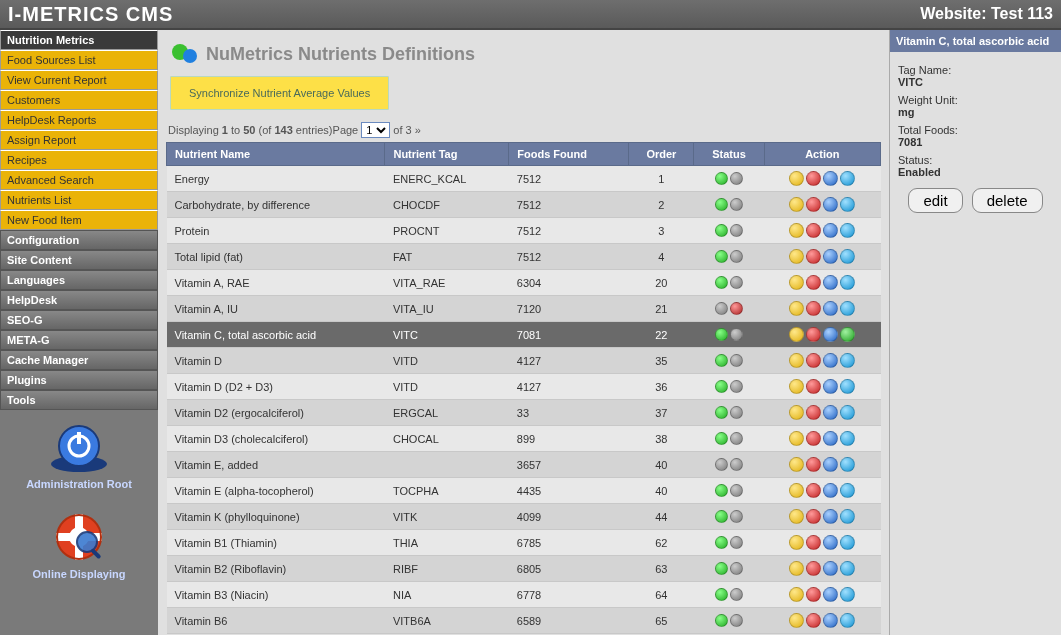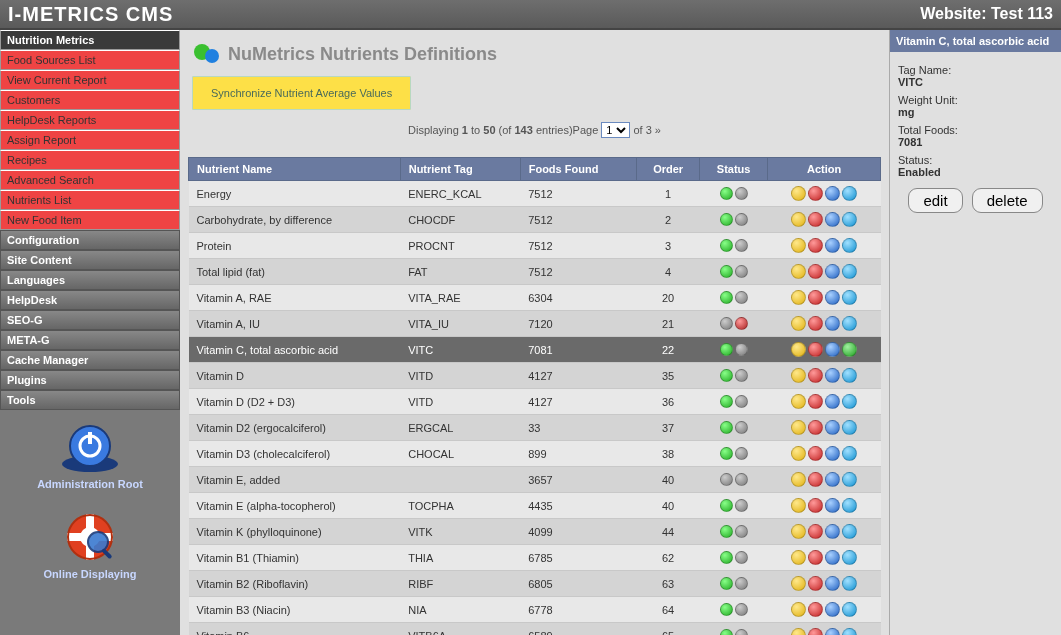--- a/index.html
+++ b/index.html
@@ -3,33 +3,33 @@
 <meta charset="utf-8">
 <style>
 * { margin: 0; padding: 0; box-sizing: border-box; font-family: Verdana, Arial, sans-serif; }
 body { background: #7a7a7a; font-size: 11px; color: #333; width: 1061px; height: 635px; overflow: hidden; }
 
 .header { background: linear-gradient(#6e6e6e,#5a5a5a); height: 30px; display: flex; justify-content: space-between; align-items: center; padding: 0 8px; color: #fff; border-bottom: 2px solid #444; }
 .header .logo { font-family: "Trebuchet MS", sans-serif; font-size: 20px; font-weight: bold; letter-spacing: 1px; text-align: center; }
 .header .site { font-size: 16px; font-weight: bold; }
 
 .wrap { display: flex; height: 605px; }
-.sidebar { width: 180px; background: #7a7a7a; display: flex; flex-direction: column; }
-.nav-item { background: #ef4444; border: 1px solid #9a9a9a; border-top: 1px solid #fff; padding: 3px 6px; font-size: 11px; cursor: pointer; color: #333; }
+.sidebar { width: 158px; background: #7a7a7a; display: flex; flex-direction: column; }
+.nav-item { background: #eab308; border: 1px solid #9a9a9a; border-top: 1px solid #fff; padding: 3px 6px; font-size: 11px; cursor: pointer; color: #333; }
 .nav-item.section { background: linear-gradient(#888,#666); color: #fff; font-weight: bold; border: 1px solid #555; }
 .nav-item.active { background: #3a3a3a; color: #fff; font-weight: bold; }
 .admin-block { text-align: center; padding: 10px 0; color: #c8d7ff; font-size: 11px; font-weight: bold; }
 .admin-block svg { display: block; margin: 0 auto 4px; }
 
 .main { flex: 1; background: #e0e0e0; padding: 6px 8px; overflow: hidden; }
 .page-title { display: flex; align-items: center; gap: 8px; padding: 6px 0 10px 4px; }
 .page-title h1 { font-size: 18px; color: #8a8a8a; font-weight: bold; }
 .sync-btn { display: inline-block; background: #fde047; border: 1px solid #b8d8c0; padding: 10px 18px; font-size: 11px; color: #4a6a5a; border-radius: 1px; cursor: pointer; margin: 0 0 10px 4px; }
 
-.pager-bar { display: flex; justify-content: center; align-items: center; font-size: 11px; color: #555; padding: 2px 2px 19px; }
+.pager-bar { display: flex; justify-content: flex-start; align-items: center; font-size: 11px; color: #555; padding: 2px 2px 4px; }
 .pager-bar select { font-size: 11px; border: 1px solid #6a8abf; background: #fff; }
 
 table.data { width: 100%; border-collapse: collapse; font-size: 11px; }
 table.data th { background: #6a7aa0; color: #fff; text-align: left; padding: 5px 8px; font-weight: bold; border: 1px solid #5a6a8a; }
 table.data th.c { text-align: center; }
 table.data td { padding: 5px 8px; border-bottom: 1px solid #c8c8c8; }
 table.data tr.r0 { background: #e8e8e8; }
 table.data tr.r1 { background: #d4d4d4; }
 table.data tr.sel td { background: #6a6a6a; color: #fff; }
 td.c { text-align: center; }

